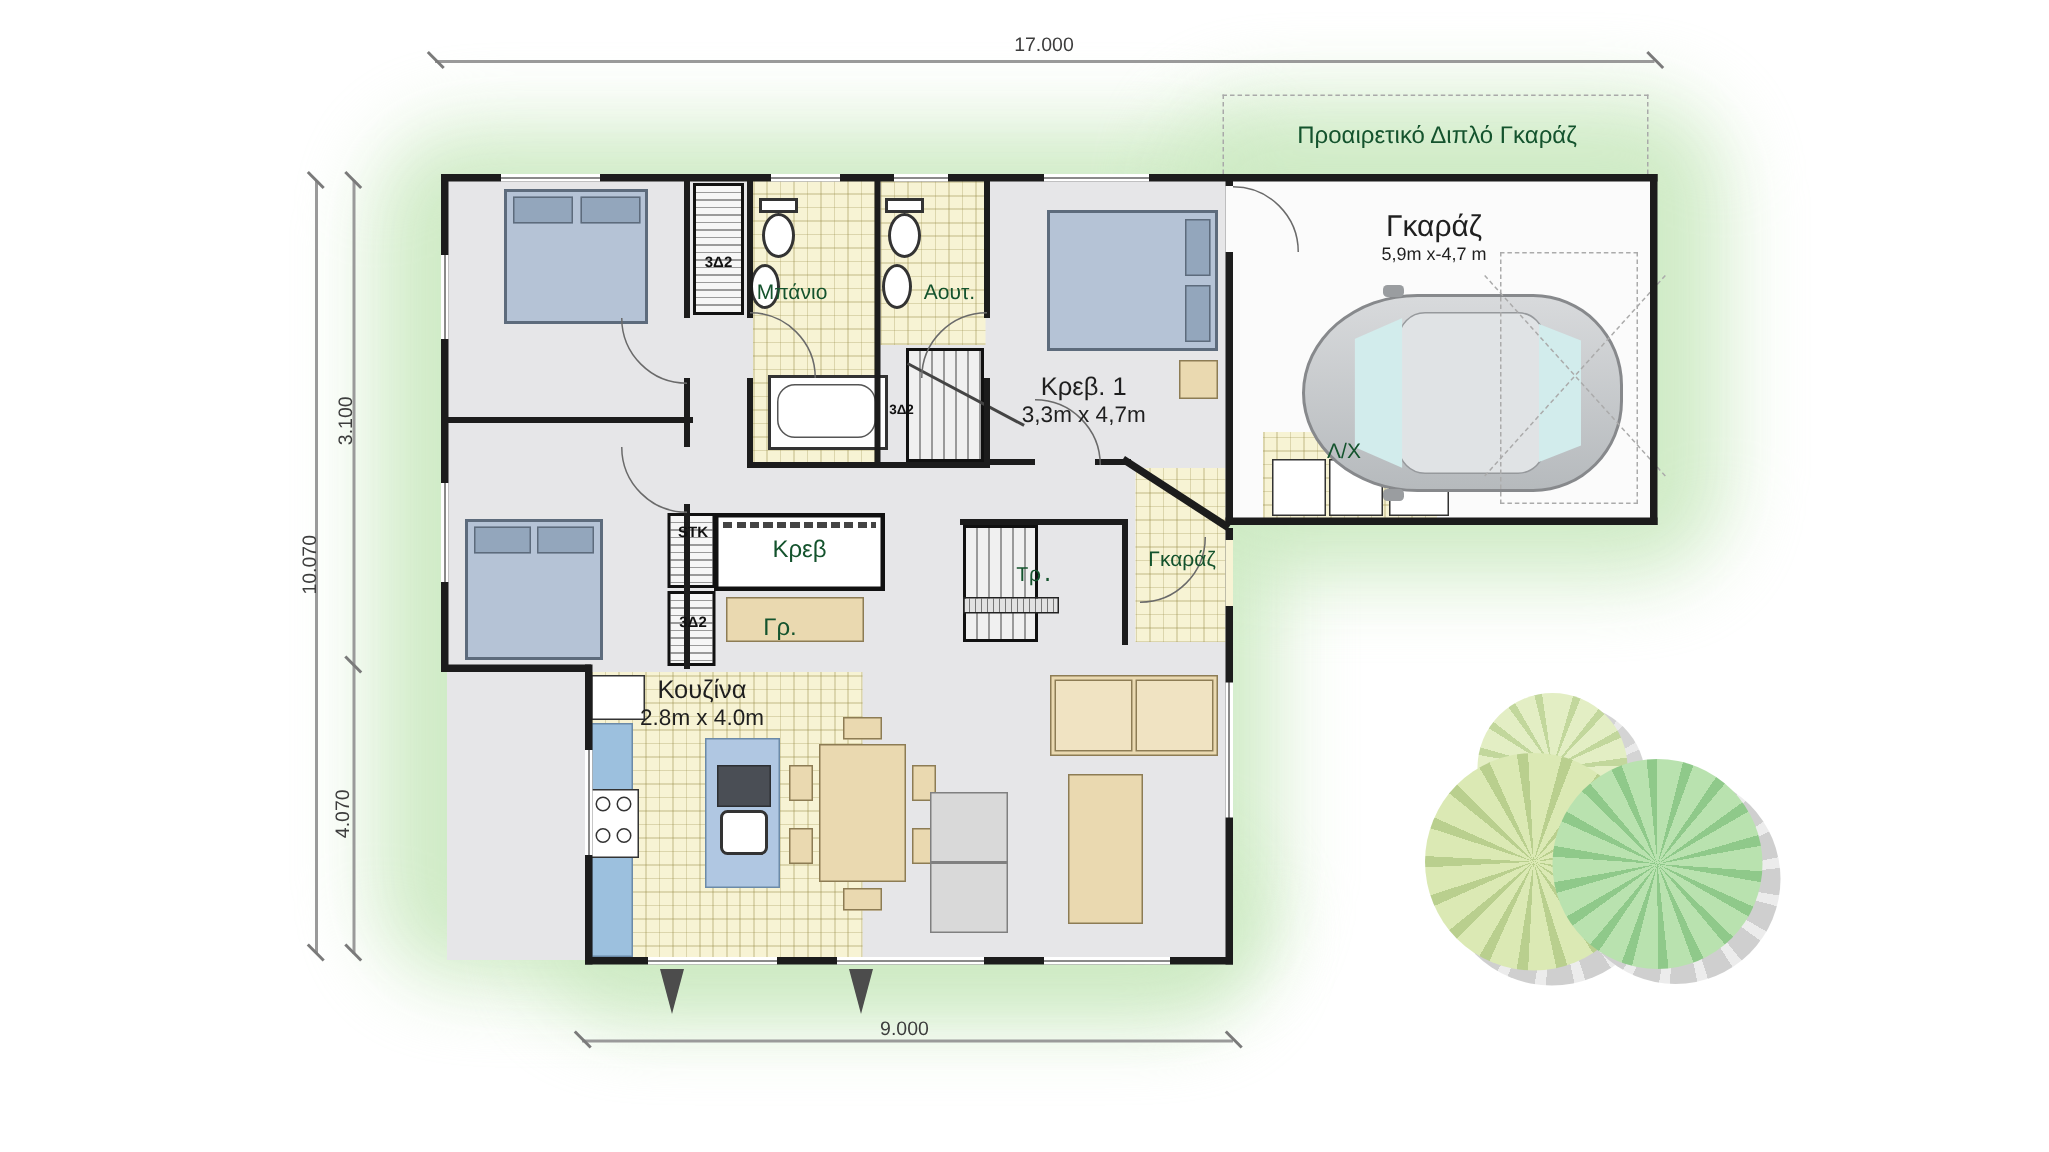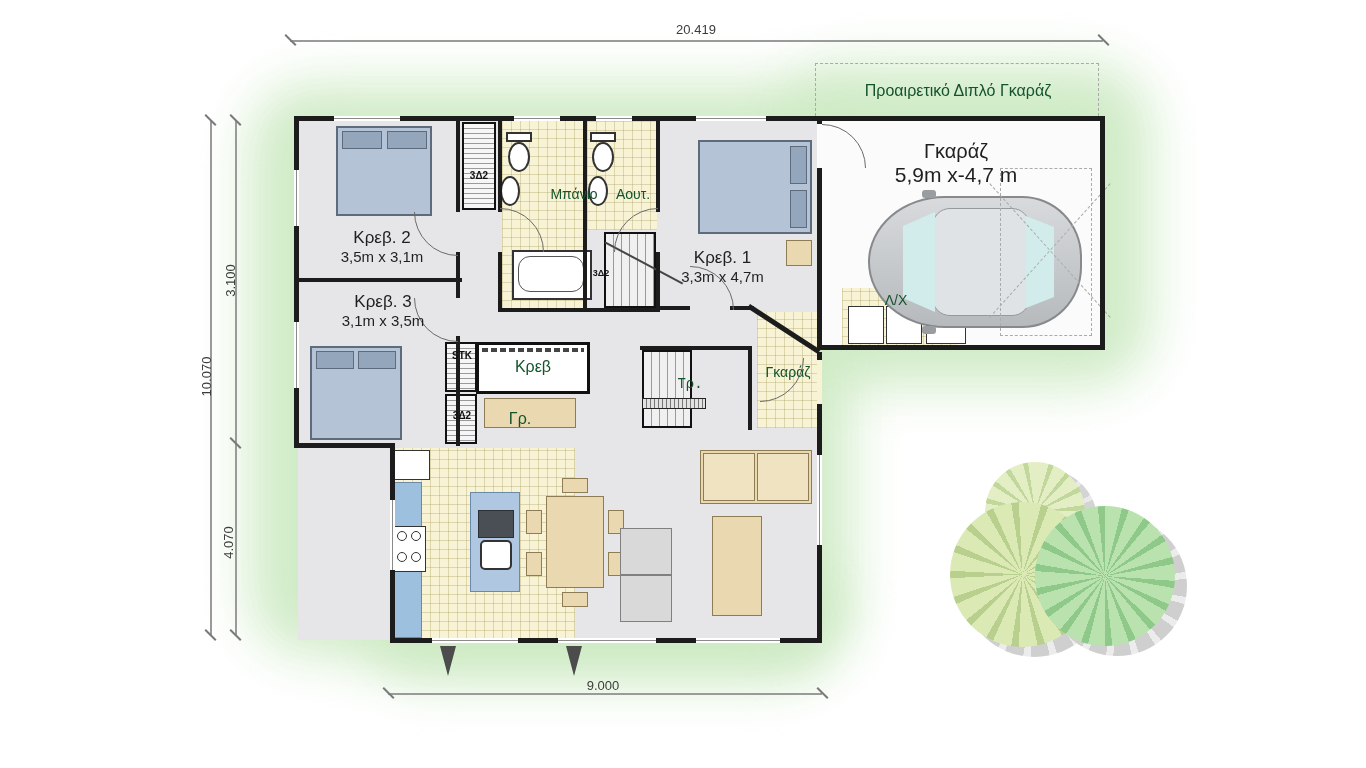--- a/index.html
+++ b/index.html
@@ -48,21 +48,21 @@
 
 <div class="stage">
 
   <div class="glow" style="left:250px;top:85px;width:600px;height:570px;"></div>
   <div class="glow" style="left:780px;top:65px;width:370px;height:320px;"></div>
   <div class="glow" style="left:360px;top:560px;width:480px;height:120px;"></div>
 
   <div class="dimline-h" style="left:290px;top:40px;width:813px;"></div>
   <div class="tick" style="left:283px;top:39px;"></div>
   <div class="tick" style="left:1096px;top:39px;"></div>
-  <div class="dimtext" style="left:646px;top:22px;width:100px;">20.419</div>
+  <div class="dimtext" style="left:646px;top:22px;width:100px;">17.000</div>
 
   <div class="dimline-v" style="left:210px;top:120px;height:516px;"></div>
   <div class="tick" style="left:203px;top:119px;"></div>
   <div class="tick" style="left:203px;top:634px;"></div>
   <div class="dimtext rot" style="left:176px;top:369px;width:60px;">10.070</div>
 
   <div class="dimline-v" style="left:235px;top:120px;height:516px;"></div>
   <div class="tick" style="left:228px;top:119px;"></div>
   <div class="tick" style="left:228px;top:442px;"></div>
   <div class="tick" style="left:228px;top:634px;"></div>
@@ -210,41 +210,37 @@
   <div class="arc" style="left:614px;top:208px;width:88px;height:88px;transform:rotate(270deg);"></div>
   <div class="arc" style="left:646px;top:266px;width:88px;height:88px;"></div>
   <div class="arc" style="left:716px;top:314px;width:88px;height:88px;transform:rotate(90deg);"></div>
   <div class="arc" style="left:778px;top:124px;width:88px;height:88px;"></div>
 
   <div class="post" style="left:440px;top:646px;width:16px;height:30px;"></div>
   <div class="post" style="left:566px;top:646px;width:16px;height:30px;"></div>
 
   <div class="rlabel" style="left:876px;top:140px;width:160px;">
     <span class="nm" style="font-size:20px;">Γκαράζ</span>
-    <span class="sz" style="font-size:21px;">5,9m x-4,7 m</span>
-  </div>
-  <div class="rlabel" style="left:312px;top:228px;width:140px;">
-    <span class="nm">Κρεβ. 2</span>
-    <span class="sz">3,5m x 3,1m</span>
-  </div>
-  <div class="rlabel" style="left:313px;top:292px;width:140px;">
-    <span class="nm">Κρεβ. 3</span>
-    <span class="sz">3,1m x 3,5m</span>
+    <span class="sz" style="font-size:12px;">5,9m x-4,7 m</span>
   </div>
   <div class="rlabel" style="left:650px;top:248px;width:145px;">
     <span class="nm">Κρεβ. 1</span>
     <span class="sz">3,3m x 4,7m</span>
   </div>
-  <div class="slabel" style="left:534px;top:186px;width:80px;">Μπάνιο</div>
+  <div class="slabel" style="left:488px;top:186px;width:80px;">Μπάνιο</div>
   <div class="slabel" style="left:603px;top:186px;width:60px;">Αουτ.</div>
   <div class="slabel" style="left:866px;top:292px;width:60px;">Λ/Χ</div>
   <div class="slabel" style="left:490px;top:358px;width:86px;font-size:16px;">Κρεβ</div>
   <div class="slabel" style="left:660px;top:376px;width:60px;font-family:Liberation Mono, monospace;">Τρ.</div>
   <div class="slabel" style="left:745px;top:364px;width:86px;">Γκαράζ</div>
   <div class="slabel" style="left:495px;top:410px;width:50px;font-size:16px;">Γρ.</div>
+  <div class="rlabel" style="left:408px;top:450px;width:120px;">
+    <span class="nm">Κουζίνα</span>
+    <span class="sz">2.8m x 4.0m</span>
+  </div>
   <div class="xslabel" style="left:448px;top:350px;width:28px;">STK</div>
   <div class="xslabel" style="left:448px;top:410px;width:28px;">3Δ2</div>
   <div class="xslabel" style="left:463px;top:170px;width:32px;">3Δ2</div>
   <div class="xslabel" style="left:588px;top:268px;width:26px;font-size:9px;">3Δ2</div>
 
   <div class="tree" style="left:997px;top:470px;width:100px;height:100px;background:repeating-conic-gradient(#d4d4d4 0 16deg,#e9e9e9 16deg 22deg);"></div>
   <div class="tree" style="left:962px;top:512px;width:145px;height:145px;background:repeating-conic-gradient(#cfcfcf 0 15deg,#ececec 15deg 21deg);"></div>
   <div class="tree" style="left:1047px;top:516px;width:140px;height:140px;background:repeating-conic-gradient(#cfcfcf 0 15deg,#ececec 15deg 21deg);"></div>
   <div class="tree" style="left:985px;top:462px;width:100px;height:100px;background:repeating-conic-gradient(#e3eec4 0 16deg,#c2d79c 16deg 22deg);"></div>
   <div class="tree" style="left:950px;top:502px;width:145px;height:145px;background:repeating-conic-gradient(#dbe9b4 0 15deg,#b9cf8e 15deg 21deg);"></div>

